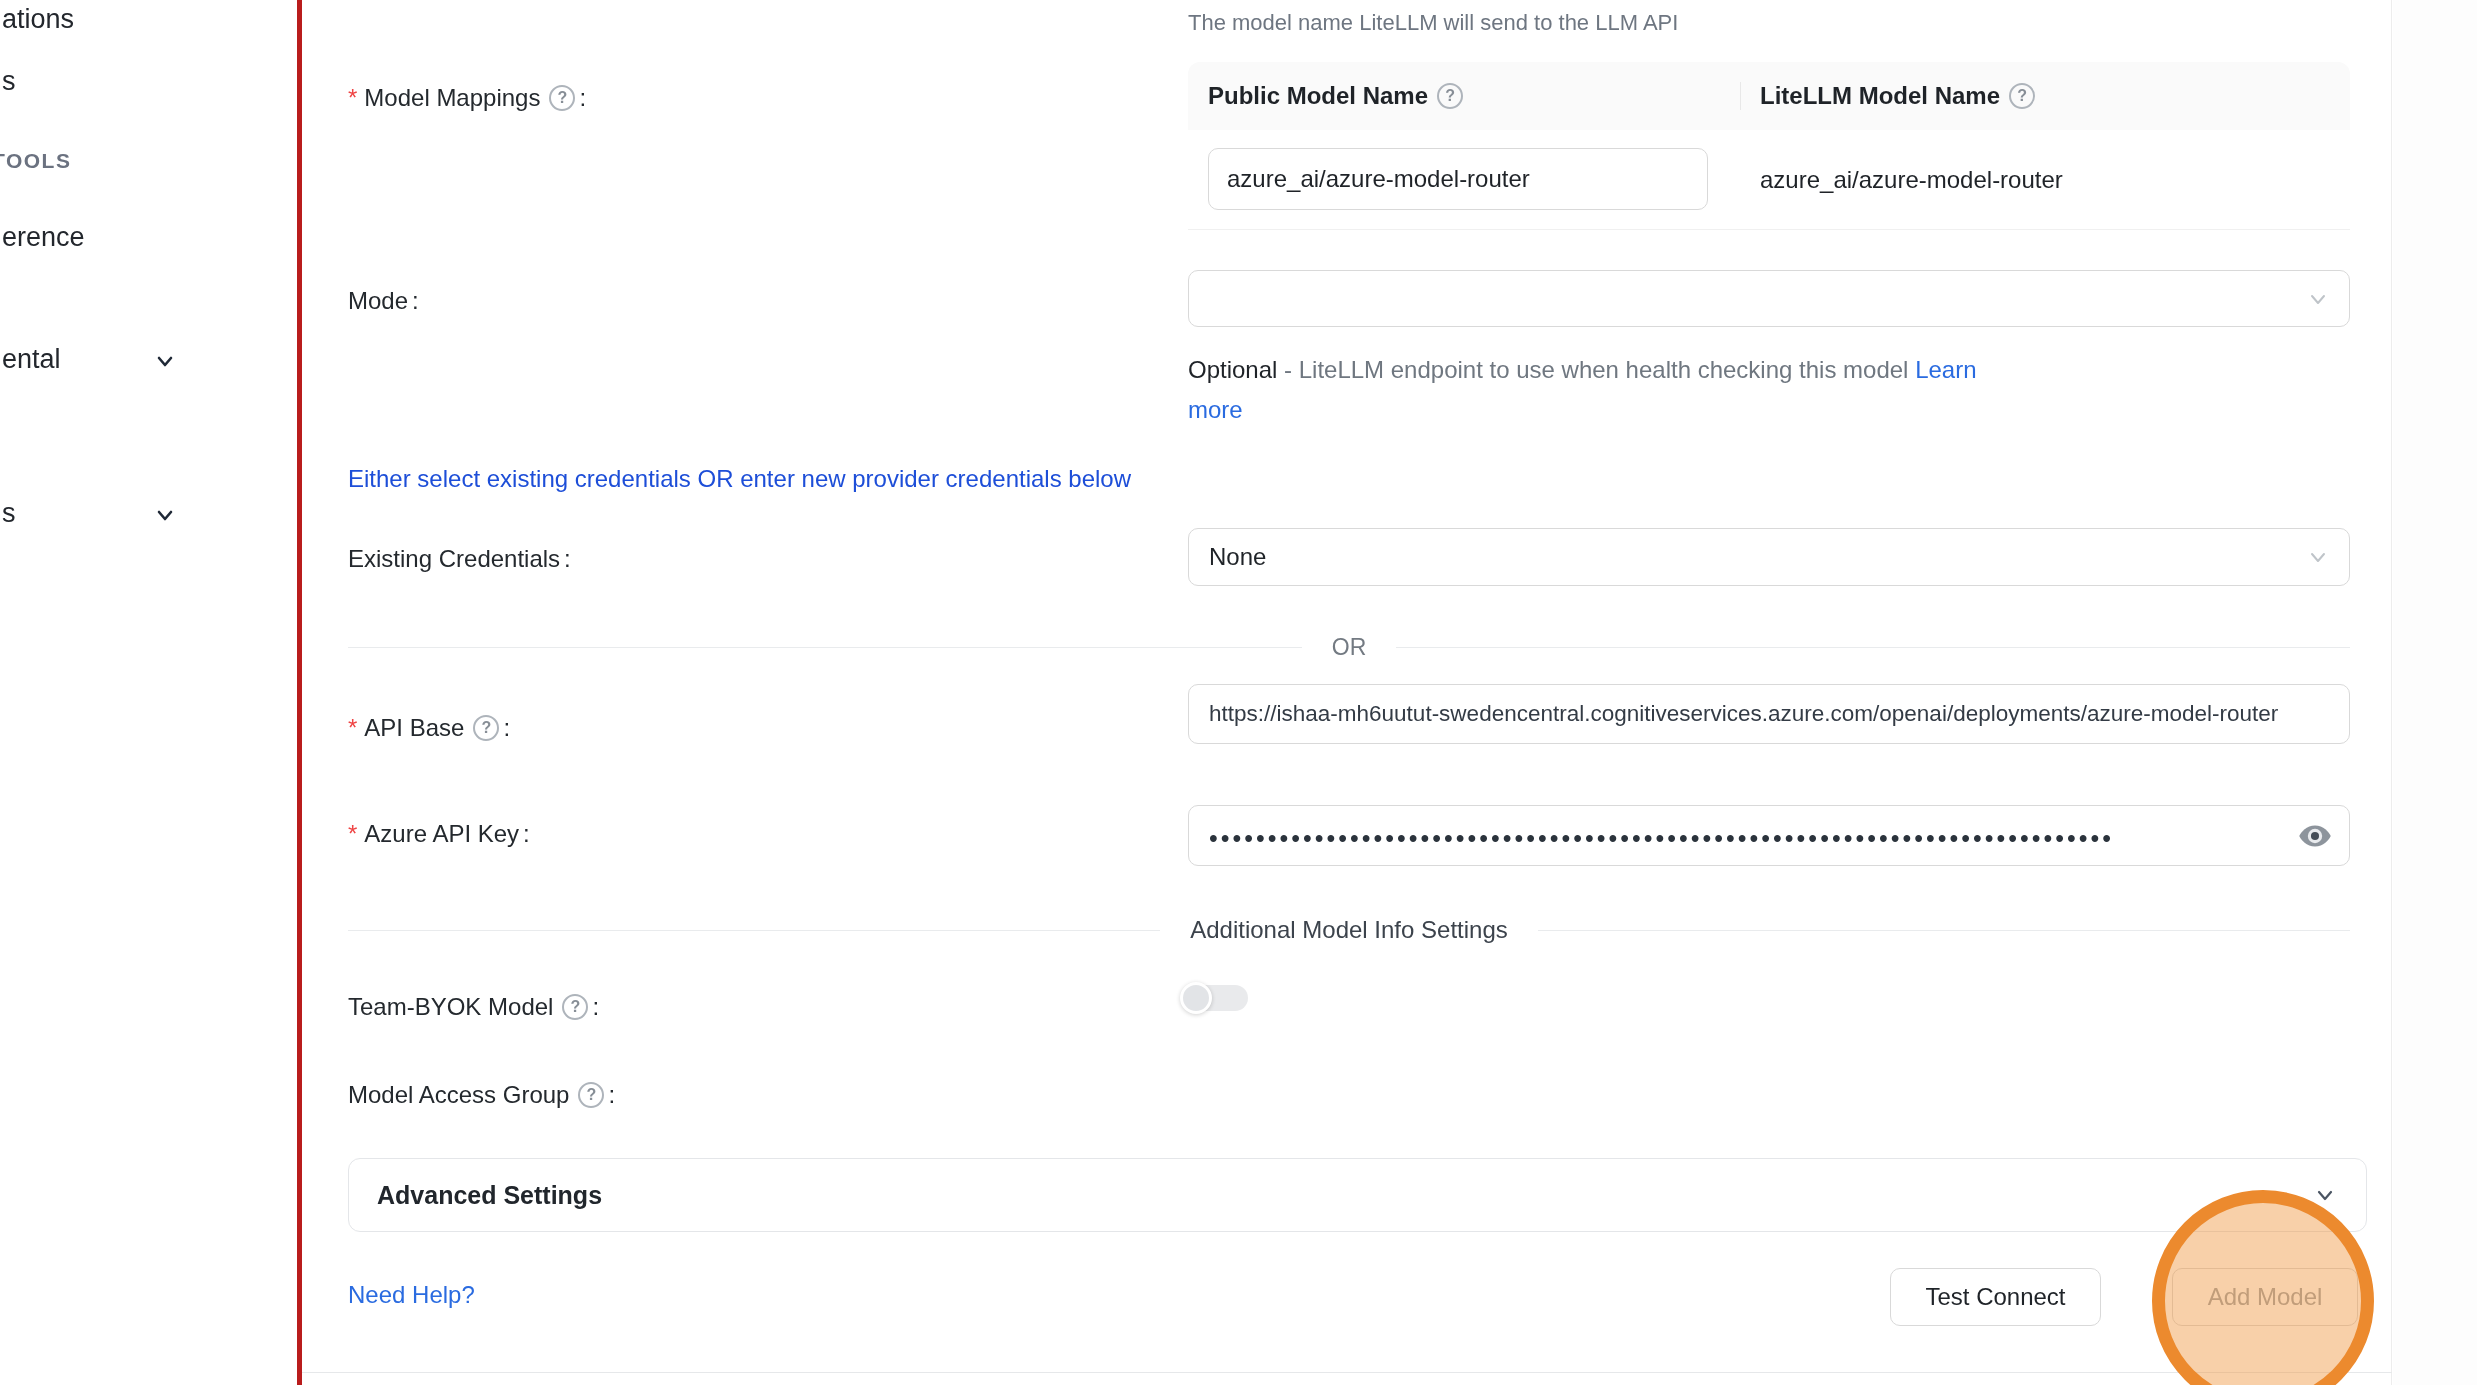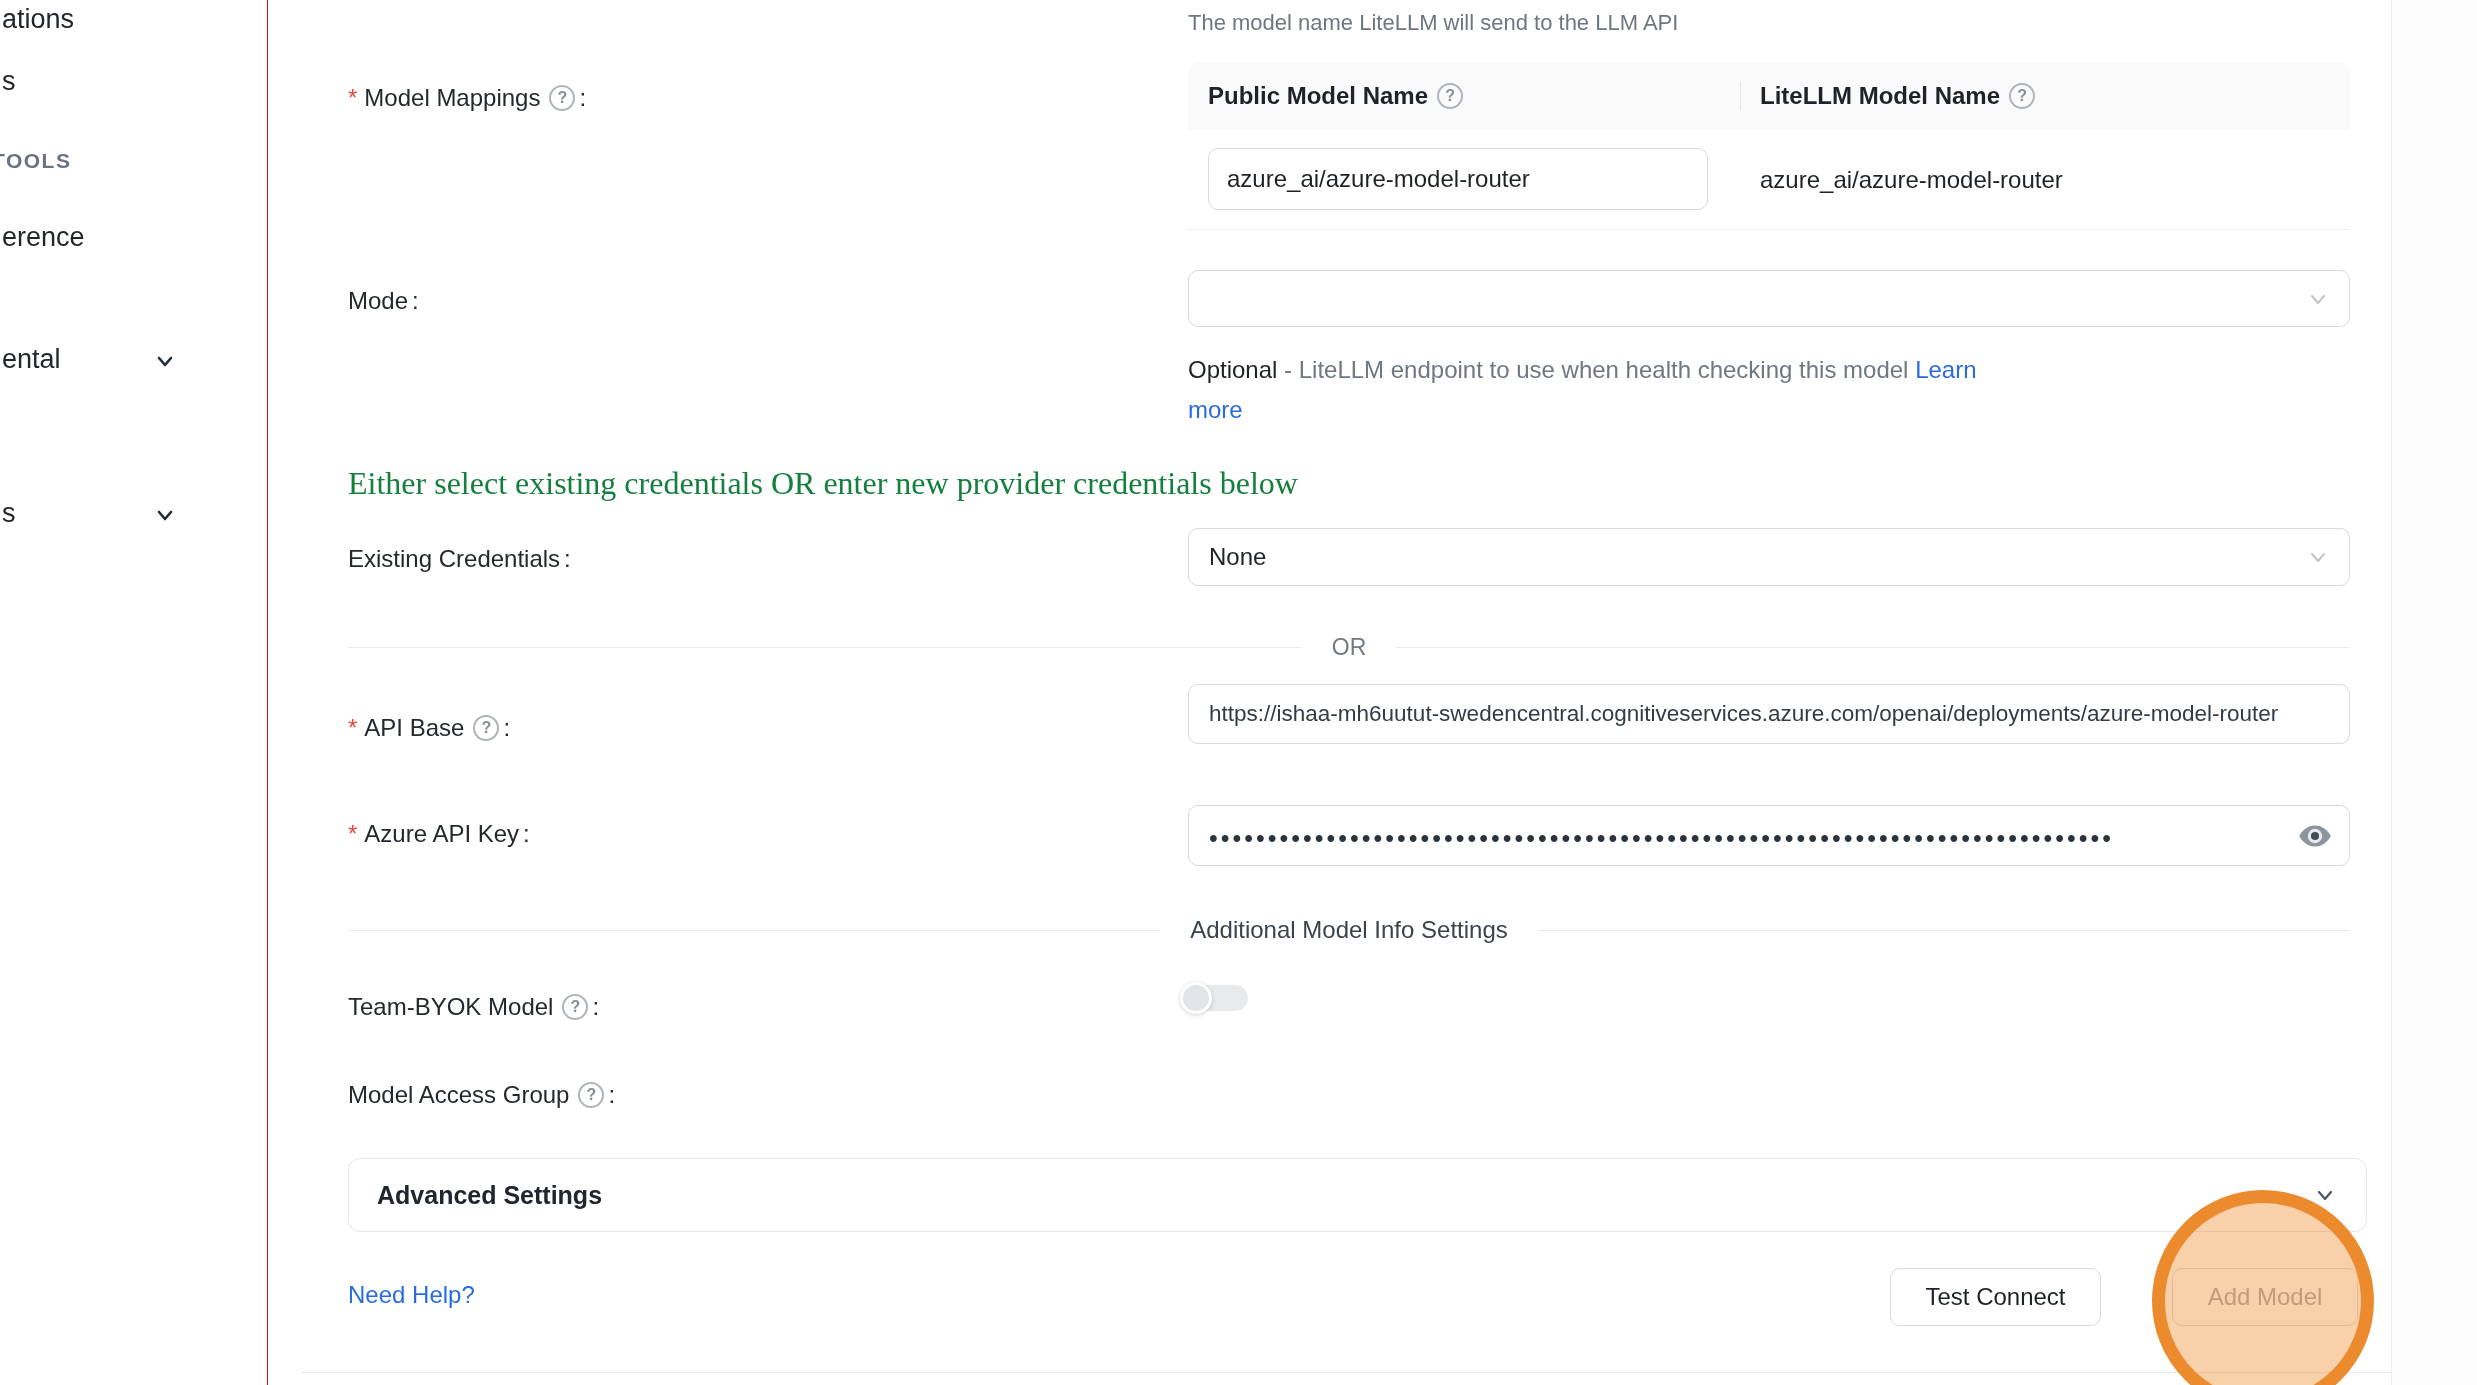--- a/index.html
+++ b/index.html
@@ -1,43 +1,43 @@
 <!DOCTYPE html>
 <html><head>
 <meta charset="utf-8">
 <style>
   * { margin:0; padding:0; box-sizing:border-box; }
   html,body { width:2477px; height:1385px; background:#fff; overflow:hidden;
     font-family:"Liberation Sans", sans-serif; }
   .screen { position:relative; width:2477px; height:1385px; background:#fff; }
 
   
-  .sidebar { position:absolute; left:0; top:0; width:268px; height:1385px;
-    background:#fff; border-right:1px solid #b91c1c; }
+  .sidebar { position:absolute; left:0; top:0; width:302px; height:1385px;
+    background:#fff; border-right:5px solid #b91c1c; }
   .side-item { position:absolute; left:2px; height:34px; display:flex; align-items:center;
     font-size:27px; color:#23272d; white-space:nowrap; cursor:pointer; }
   .side-section { position:absolute; left:-8px; height:26px; display:flex; align-items:center;
     font-size:21px; font-weight:600; letter-spacing:1.5px; color:#6b7280; }
   .side-chev { position:absolute; left:150px; }
 
   
   .card { position:absolute; left:302px; top:0; width:2090px; height:1385px;
     background:#fff; border-right:1px solid #ededed; }
   .right-strip { position:absolute; left:2393px; top:0; width:84px; height:1385px; background:#fdfdfd; }
 
   .flabel { position:absolute; left:46px; height:32px; display:flex; align-items:center;
     font-size:24px; color:#24292e; white-space:nowrap; }
   .req { color:#ef4444; margin-right:7px; font-size:24px; }
   .colon { margin-left:4px; }
   .qmark { display:inline-flex; align-items:center; justify-content:center;
     width:26px; height:26px; border:2px solid #aeb4bb; border-radius:50%;
     color:#878e96; font-size:16px; font-weight:700; margin-left:9px; cursor:pointer; }
 
   .note-gray { position:absolute; font-size:22px; color:#6e7681; white-space:nowrap; }
-  .note-mid  { position:absolute; font-size:32px; color:#15803d; white-space:nowrap;font-family:Liberation Serif, serif; }
+  .note-mid  { position:absolute; font-size:24px; color:#1d4ed8; white-space:nowrap; }
 
   
   .map-table { position:absolute; left:886px; top:62px; width:1162px; }
   .map-head { display:flex; align-items:center; height:68px; background:#fafafa;
     border-radius:12px 12px 0 0; position:relative; }
   .map-head .th { display:flex; align-items:center; font-size:24px; font-weight:700;
     color:#1f2328; padding-left:20px; }
   .map-head .th1 { width:552px; }
   .map-head .th2 { flex:1; }
   .col-sep { position:absolute; left:552px; top:20px; width:1px; height:28px; background:#e8e8e8; }

